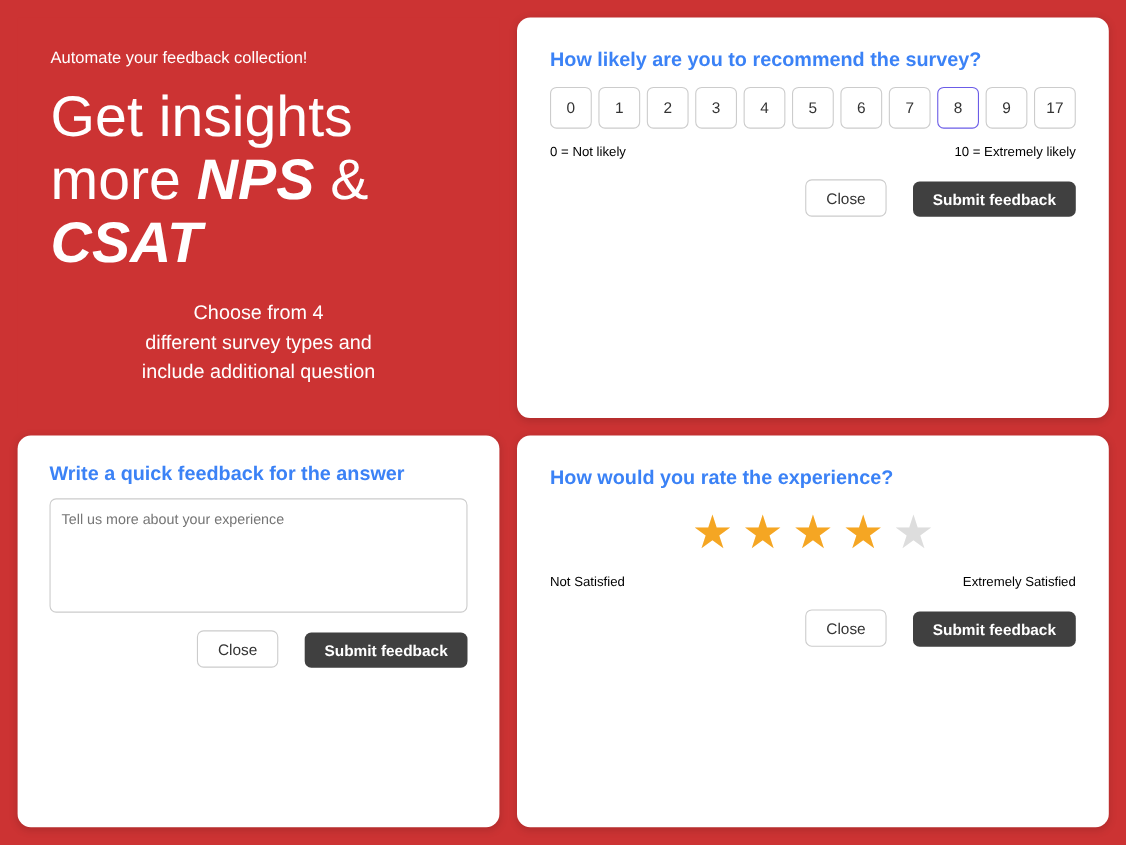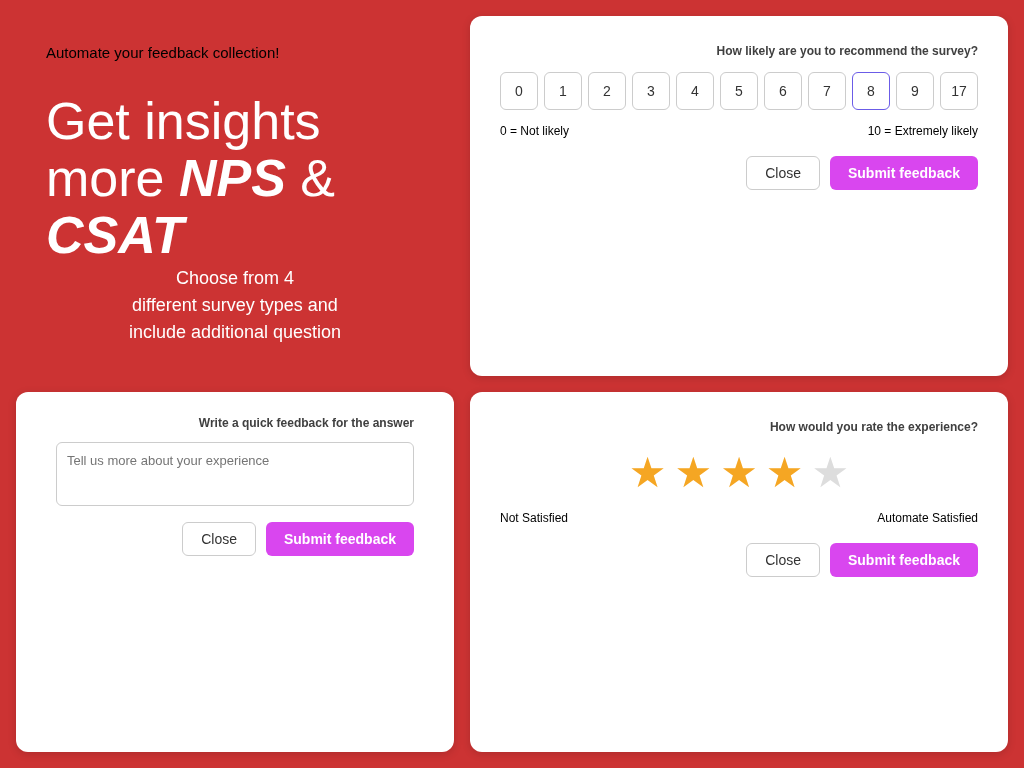--- a/index.html
+++ b/index.html
@@ -21,27 +21,28 @@
       background-color: #cc3333;
       color: white;
       padding: 28px 30px;
       display: flex;
       flex-direction: column;
       justify-content: flex-start;
     }
     .hero-tagline {
       font-size: 15px;
       font-weight: 400;
-      margin-bottom: 32px;
-      color: #000000;
+      margin-bottom: 18px;
+      color: #ffffff;
     }
     .hero-headline {
       font-size: 52px;
       font-weight: 300;
       line-height: 1.1;
+      margin-bottom: 20px;
     }
     .hero-headline strong {
       font-weight: 700;
       font-style: italic;
     }
     .hero-subtext {
       font-size: 18px;
       font-weight: 400;
       text-align: center;
       line-height: 1.5;
@@ -53,24 +54,24 @@
       background: white;
       border-radius: 12px;
       padding: 28px 30px 22px;
       display: flex;
       flex-direction: column;
       gap: 14px;
       box-shadow: 0 2px 8px rgba(0,0,0,0.15);
     }
 
     .card-title {
-      font-size: 12px;
+      font-size: 18px;
       font-weight: 600;
-      color: #404040;
-      text-align: right;
+      color: #3b82f6;
+      text-align: left;
     }
 
     
     .nps-numbers {
       display: flex;
       justify-content: center;
       gap: 6px;
       flex-wrap: nowrap;
     }
     .nps-btn {
@@ -106,61 +107,62 @@
       gap: 8px;
       font-size: 42px;
     }
     .star-filled { color: #f5a623; }
     .star-empty { color: #ddd; }
 
     
     .card-actions {
       display: flex;
       justify-content: flex-end;
-      gap: 10px;
+      gap: 24px;
       margin-top: 4px;
+      align-items: flex-end;
     }
     .btn-close {
       padding: 8px 18px;
       border: 1.5px solid #ccc;
       background: white;
       border-radius: 6px;
       font-size: 14px;
       cursor: pointer;
       color: #333;
     }
     .btn-submit {
       padding: 8px 18px;
       border: none;
-      background: #d946ef;
+      background: #404040;
       color: white;
       border-radius: 6px;
       font-size: 14px;
       font-weight: 600;
       cursor: pointer;
     }
 
     
     .feedback-textarea {
       width: 100%;
-      height: 64px;
+      height: 104px;
       border: 1.5px solid #ccc;
       border-radius: 6px;
       padding: 10px;
       font-size: 13px;
       color: #aaa;
       resize: none;
       font-family: inherit;
     }
 
     
     .bottom-left-card {
       background: white;
       border-radius: 12px;
-      padding: 24px 40px 20px;
+      padding: 24px 29px 20px;
       display: flex;
       flex-direction: column;
       gap: 12px;
       box-shadow: 0 2px 8px rgba(0,0,0,0.15);
     }
   </style>
 </head>
 <body>
 
 <div class="hero-panel">
@@ -213,19 +215,19 @@
   <div class="card-title">How would you rate the experience?</div>
   <div class="stars-row">
     <span class="star-filled">★</span>
     <span class="star-filled">★</span>
     <span class="star-filled">★</span>
     <span class="star-filled">★</span>
     <span class="star-empty">★</span>
   </div>
   <div class="scale-labels">
     <span>Not Satisfied</span>
-    <span>Automate Satisfied</span>
+    <span>Extremely Satisfied</span>
   </div>
   <div class="card-actions">
     <button class="btn-close">Close</button>
     <button class="btn-submit">Submit feedback</button>
   </div>
 </div>
 
 </body></html>

